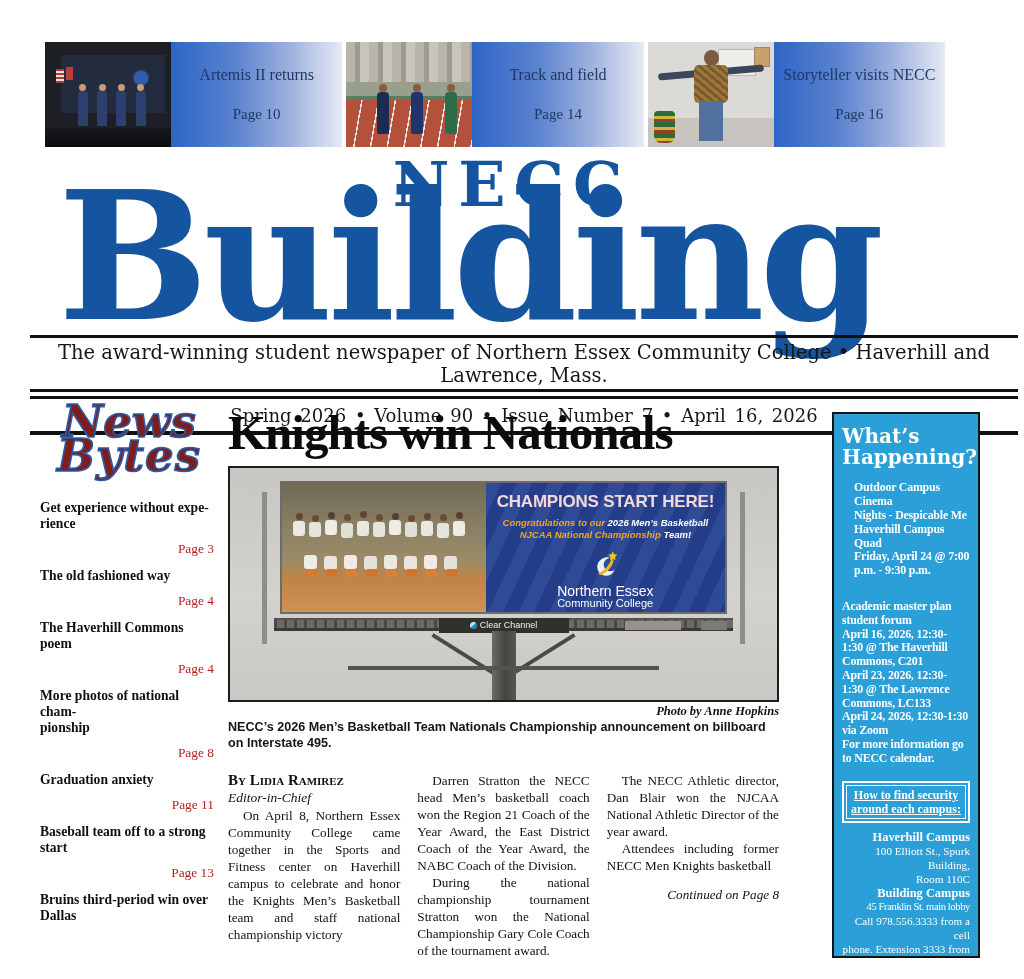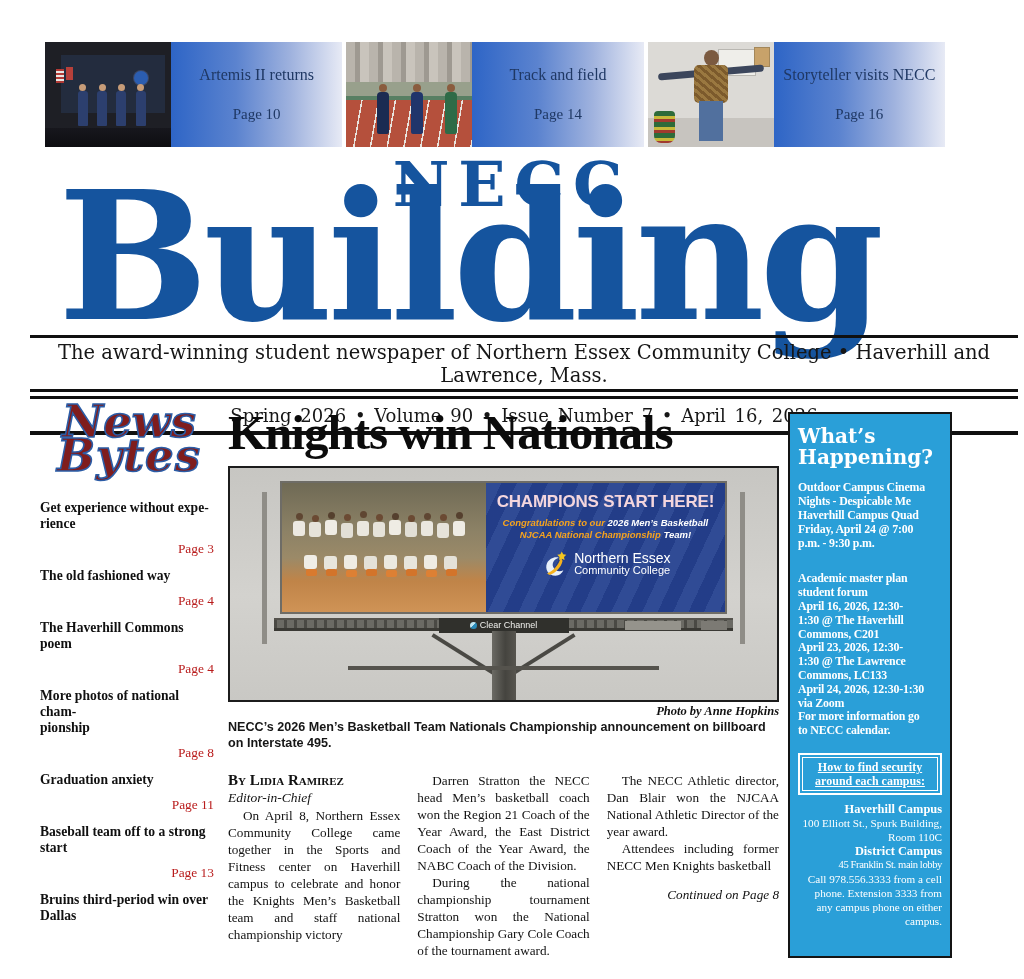--- a/index.html
+++ b/index.html
@@ -102,21 +102,21 @@
     box-shadow:20px 1px 0 #e8e5dc,40px 0 0 #efece4,60px 1px 0 #e4e1d8,80px 0 0 #ece9e0,100px 1px 0 #e8e5dc,120px 0 0 #efece4,140px 1px 0 #e4e1d8; }
   .bb-shorts { position:absolute; left:24px; top:86px; width:11px; height:7px; border-radius:2px; background:#d97a2e;
     box-shadow:20px 0 0 #d3742a,40px 1px 0 #dd8034,60px 0 0 #d3742a,80px 1px 0 #dd8034,100px 0 0 #d3742a,120px 1px 0 #dd8034,140px 0 0 #d3742a; }
 
   .bb-ad { position:relative; flex:1; color:#fff; text-align:center; padding:9px 8px 6px;
     background:repeating-linear-gradient(115deg,rgba(255,255,255,0.05) 0 14px,rgba(0,0,20,0.06) 14px 28px),#25418f;
     font-family:"Liberation Sans", sans-serif; }
   .bb-headline { font-weight:bold; font-size:17px; letter-spacing:-0.2px; color:#f4d6dd; }
   .bb-sub { font-size:9.5px; font-weight:bold; font-style:italic; margin-top:5px; line-height:1.25; }
   .bb-sub .o { color:#f5a31f; } .bb-sub .w { color:#ffffff; }
-  .bb-logo { margin-top:9px; display:flex; justify-content:center; align-items:center; gap:6px; }
+  .bb-logo { margin-top:9px; display:flex; justify-content:center; align-items:center; gap:6px;flex-direction:column; }
   .bb-logo-text { text-align:left; line-height:1.02; color:#fff; }
   .bb-logo-l1 { font-size:14px; } .bb-logo-l2 { font-size:11px; }
 
   .bb-catwalk { position:absolute; left:44px; right:44px; top:150px; height:13px;
     background:repeating-linear-gradient(90deg,#4a4944 0 3px,#6b6a64 3px 10px);
     border-top:2px solid #55534d; border-bottom:3px solid #3a3934; }
   .bb-plate { position:absolute; left:50%; transform:translateX(-50%); top:150px; width:130px; height:15px;
     background:#30302c; color:#efefec; font:9px/15px "Liberation Sans", sans-serif; text-align:center; }
   .cc-dot { display:inline-block; width:7px; height:7px; border-radius:50%; vertical-align:-1px; margin-right:3px;
     background:linear-gradient(135deg,#bfe6f2 50%,#2a8ab8 50%); }
@@ -132,25 +132,25 @@
   .caption { font-family:"Liberation Sans", sans-serif; font-weight:bold; font-size:12.6px; line-height:1.25; margin-top:1px; color:#161616; }
 
   .cols { display:flex; gap:17px; margin-top:21px; }
   .col { flex:1; font-size:13.2px; line-height:17px; text-align:justify; }
   .col p { margin:0; text-indent:15px; }
   .byline { font-weight:bold; font-variant:small-caps; font-size:15px; line-height:17px; }
   .role { font-style:italic; font-size:13.5px; line-height:17px; margin-bottom:1px; }
   .continued { text-align:right; font-style:italic; margin-top:12px; }
 
   
-  .happening { position:absolute; left:788px; top:412px; width:164px; height:546px;
+  .happening { position:absolute; left:832px; top:412px; width:148px; height:546px;
     background:#2a9fd8; border:2px solid #141414; padding:12px 8px 8px; color:#fff; }
   .wh-title { font-family:"DejaVu Serif", serif; font-weight:bold; font-size:20px; line-height:1.06; }
   .wh-event { font-weight:bold; font-size:11.9px; line-height:13.8px; letter-spacing:-0.2px; }
-  .wh-event.e1 { margin-top:13px; }
+  .wh-event.e1 { margin-top:13px;margin-left:12px; }
   .wh-event.e2 { margin-top:22px; }
   .sec-headbox { margin-top:15px; border:2px solid #fff; padding:2px; }
   .sec-headbox-inner { border:1px solid #fff; padding:2px 1px; text-align:center; }
   .sec-head { font-weight:bold; font-size:12px; line-height:1.18; text-decoration:underline; }
   .sec-body { margin-top:7px; text-align:right; font-size:11.2px; line-height:14px; }
   .sec-campus { font-weight:bold; font-size:12.4px; }
   .sec-cond { font-size:10.6px; letter-spacing:-0.4px; }
 </style>
 </head>
 <body>
@@ -326,19 +326,19 @@
 
     <div class="sec-headbox">
       <div class="sec-headbox-inner">
         <div class="sec-head">How to find security around each campus:</div>
       </div>
     </div>
     <div class="sec-body">
       <div class="sec-campus">Haverhill Campus</div>
       <div>100 Elliott St., Spurk Building,</div>
       <div>Room 110C</div>
-      <div class="sec-campus">District Campus</div>
+      <div class="sec-campus">Building Campus</div>
       <div class="sec-cond">45 Franklin St. main lobby</div>
       <div>Call 978.556.3333 from a cell<br>phone. Extension 3333 from<br>any campus phone on either<br>campus.</div>
     </div>
   </aside>
 
 </div>
 
 </body></html>

